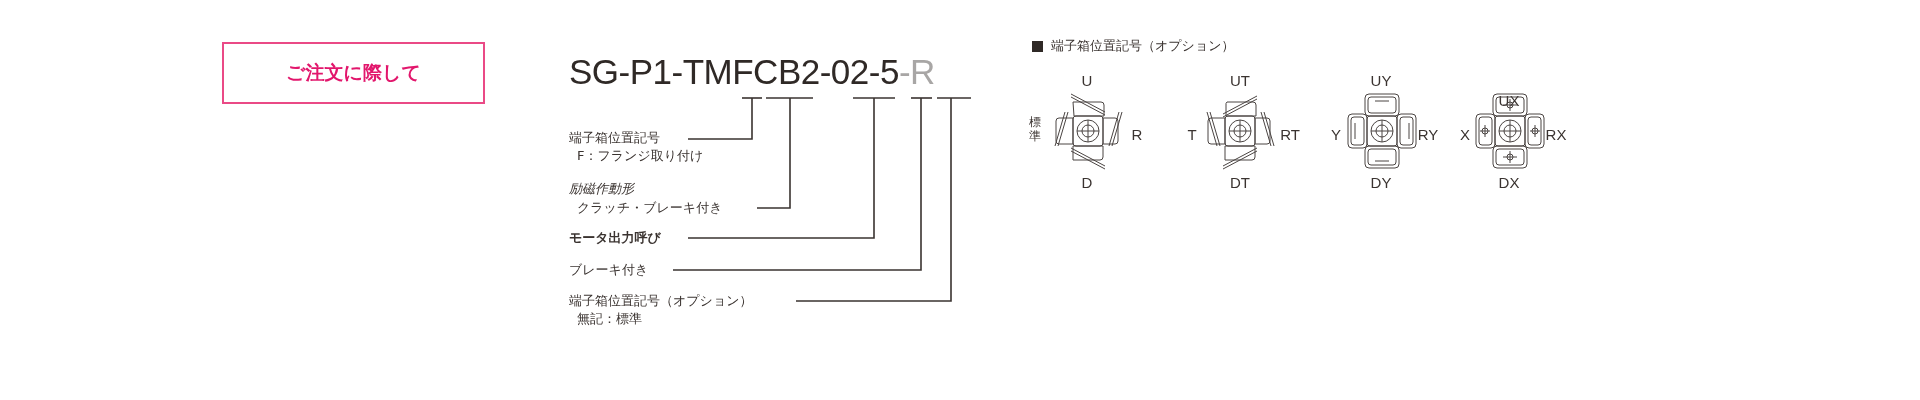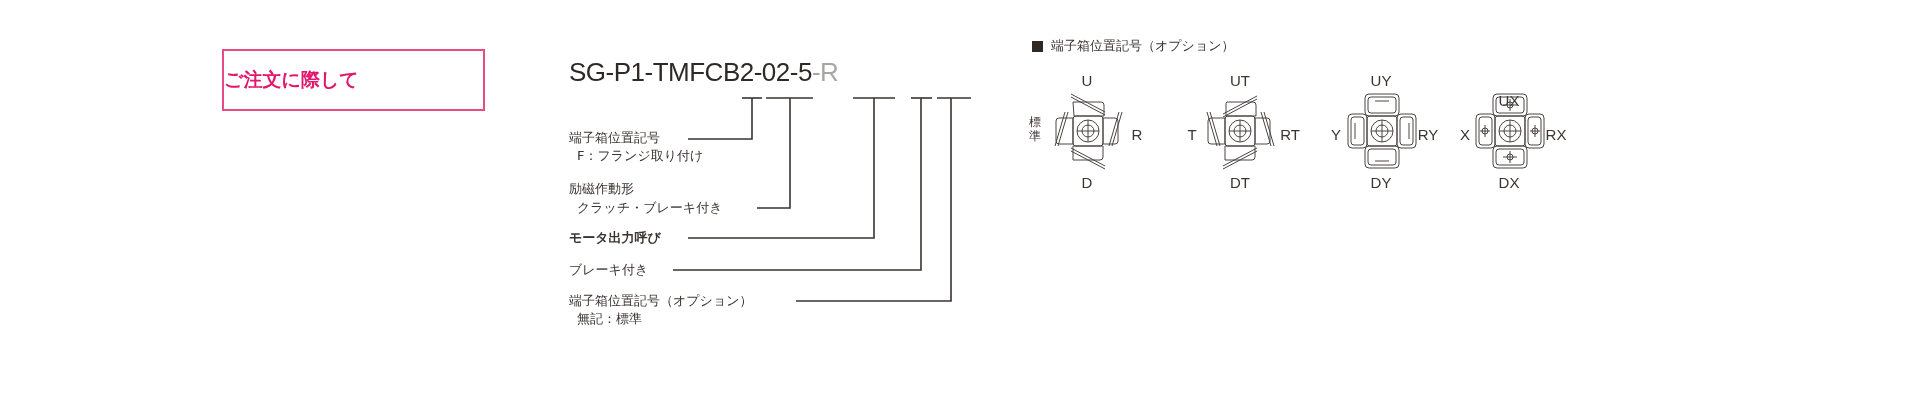--- a/index.html
+++ b/index.html
@@ -1,23 +1,23 @@
 <!DOCTYPE html>
 <html><head>
 <meta charset="utf-8">
 <style>
   html, body { margin:0; padding:0; background:#ffffff; }
   body { width:1920px; height:400px; position:relative; overflow:hidden;
          font-family:"DejaVu Sans", sans-serif; color:#3a3330; }
-  .order-btn { position:absolute; left:222px; top:49px; width:259px; height:58px;
+  .order-btn { position:absolute; left:222px; top:42px; width:259px; height:58px;
                border:2px solid #ea4a86; background:#fff; display:flex;
-               align-items:center; justify-content:flex-start; cursor:pointer; box-sizing:content-box; }
+               align-items:center; justify-content:center; cursor:pointer; box-sizing:content-box; }
   .order-btn span { color:#e2166c; font-size:19px; font-weight:bold; letter-spacing:0px; }
   .model-code { position:absolute; left:569px; top:54px; font-family:"Liberation Sans", sans-serif;
-                font-size:26px; color:#2f2926; letter-spacing:-0.5px; line-height:36px; white-space:nowrap; }
+                font-size:35px; color:#2f2926; letter-spacing:-0.5px; line-height:36px; white-space:nowrap; }
   .model-code .opt { color:#a8a6a5; }
   .lbl { position:absolute; font-size:13px; line-height:16px; color:#3a3330; white-space:nowrap; }
   .lbl.sub { padding-left:8px; }
   svg.lines { position:absolute; left:0; top:0; }
   .heading { position:absolute; left:1032px; top:37px; display:flex; align-items:center; gap:8px; }
   .heading .sq { width:11px; height:11px; background:#2f2926; display:inline-block; }
   .heading span.txt { font-size:13px; color:#3a3330; }
   .dlabel { position:absolute; font-family:"Liberation Sans", sans-serif; font-size:15px; color:#3a3330;
             transform:translate(-50%,-50%); white-space:nowrap; }
   .vlabel { position:absolute; font-size:12px; line-height:14px; width:14px; color:#3a3330;text-align:right; }
@@ -48,21 +48,21 @@
     <polyline points="874,98 874,238 688,238"></polyline>
 
     <polyline points="921,98 921,270 673,270"></polyline>
 
     <polyline points="951,98 951,301 796,301"></polyline>
   </g>
 </svg>
 
 <div class="lbl" style="left:569px;top:130px;">端子箱位置記号</div>
 <div class="lbl sub" style="left:569px;top:148px;">F：フランジ取り付け</div>
-<div class="lbl" style="left:569px;top:181px;">励磁作動形</div>
+<div class="lbl" style="left:569px;top:181px;font-style:italic;">励磁作動形</div>
 <div class="lbl sub" style="left:569px;top:200px;">クラッチ・ブレーキ付き</div>
 <div class="lbl" style="left:569px;top:230px;font-weight:bold;">モータ出力呼び</div>
 <div class="lbl" style="left:569px;top:262px;">ブレーキ付き</div>
 <div class="lbl" style="left:569px;top:293px;">端子箱位置記号（オプション）</div>
 <div class="lbl sub" style="left:569px;top:311px;">無記：標準</div>
 
 <div class="heading">
   <span class="sq"></span>
   <span class="txt">端子箱位置記号（オプション）</span>
 </div>

